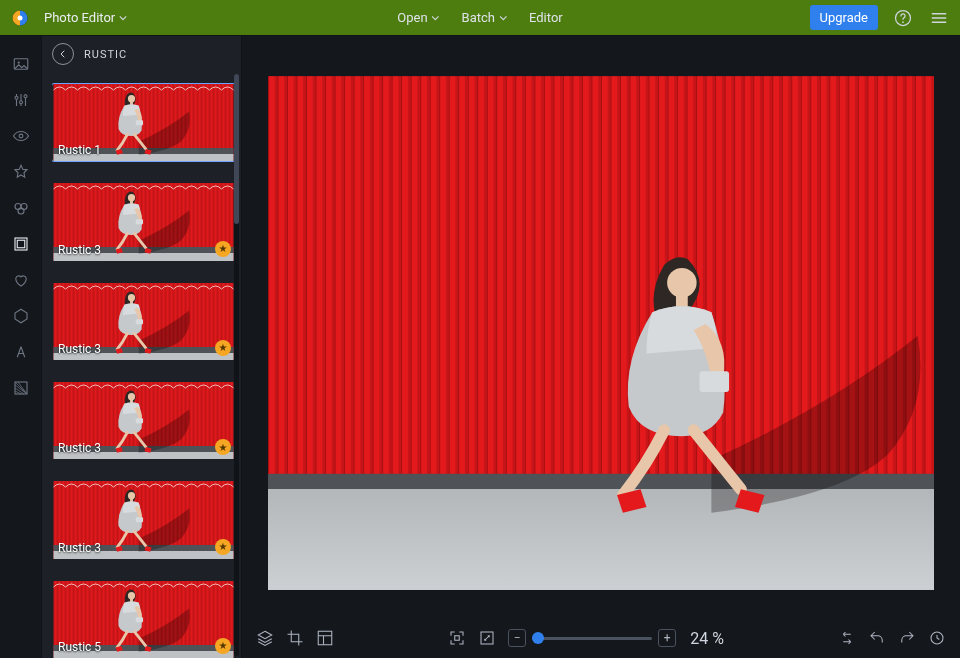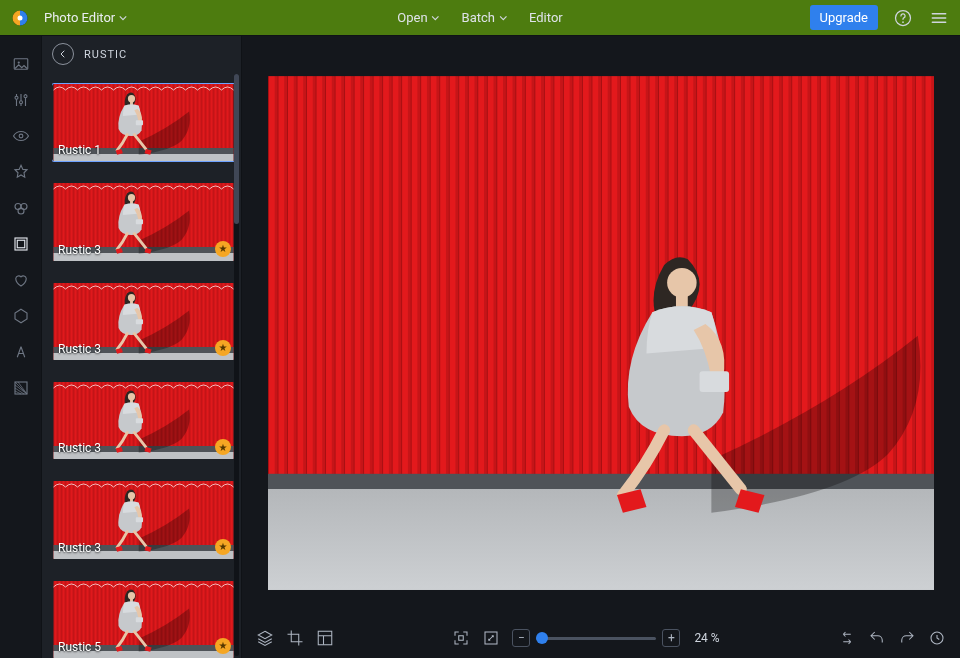--- a/index.html
+++ b/index.html
@@ -38,21 +38,21 @@
   .canvasarea { flex:1; position:relative; display:flex; align-items:center; justify-content:center; padding: 20px 26px 8px 26px; }
   .canvasarea svg { width:100%; height:100%; }
   .bottombar { height:40px; display:flex; align-items:center; padding:0 14px; color:#aeb6c2; gap:12px; }
   .bb-group { display:flex; align-items:center; gap:12px; }
   .bb-spacer { flex:1; }
   .bb-icon { width:18px; height:18px; display:flex; align-items:center; justify-content:center; cursor:pointer; color:#aeb6c2; }
   .zoom-slider { display:flex; align-items:center; gap:6px; }
   .track { width:120px; height:3px; background:#4a5260; border-radius:2px; position:relative; cursor:pointer; }
   .knob { position:absolute; left:6px; top:50%; transform:translate(-50%,-50%); width:12px; height:12px; border-radius:50%; background:#2f80ed; }
   .zoom-btn { width:18px;height:18px; border:1px solid #4a5260; border-radius:3px; display:flex; align-items:center; justify-content:center; font-size:12px; cursor:pointer; }
-  .zoom-label { font-size:12px; color:#cfd5de; margin-left:8px; }
+  .zoom-label { font-size:16px; color:#cfd5de; margin-left:8px; }
 </style>
 </head>
 <body>
 
 <svg width="0" height="0" style="position:absolute">
   <defs>
     <pattern id="redSlats" patternUnits="userSpaceOnUse" width="10" height="10">
       <rect width="10" height="10" fill="#e3191c"></rect>
       <rect x="0" width="1" height="10" fill="#a70f12"></rect>
       <rect x="7" width="3" height="10" fill="#c61518"></rect>

